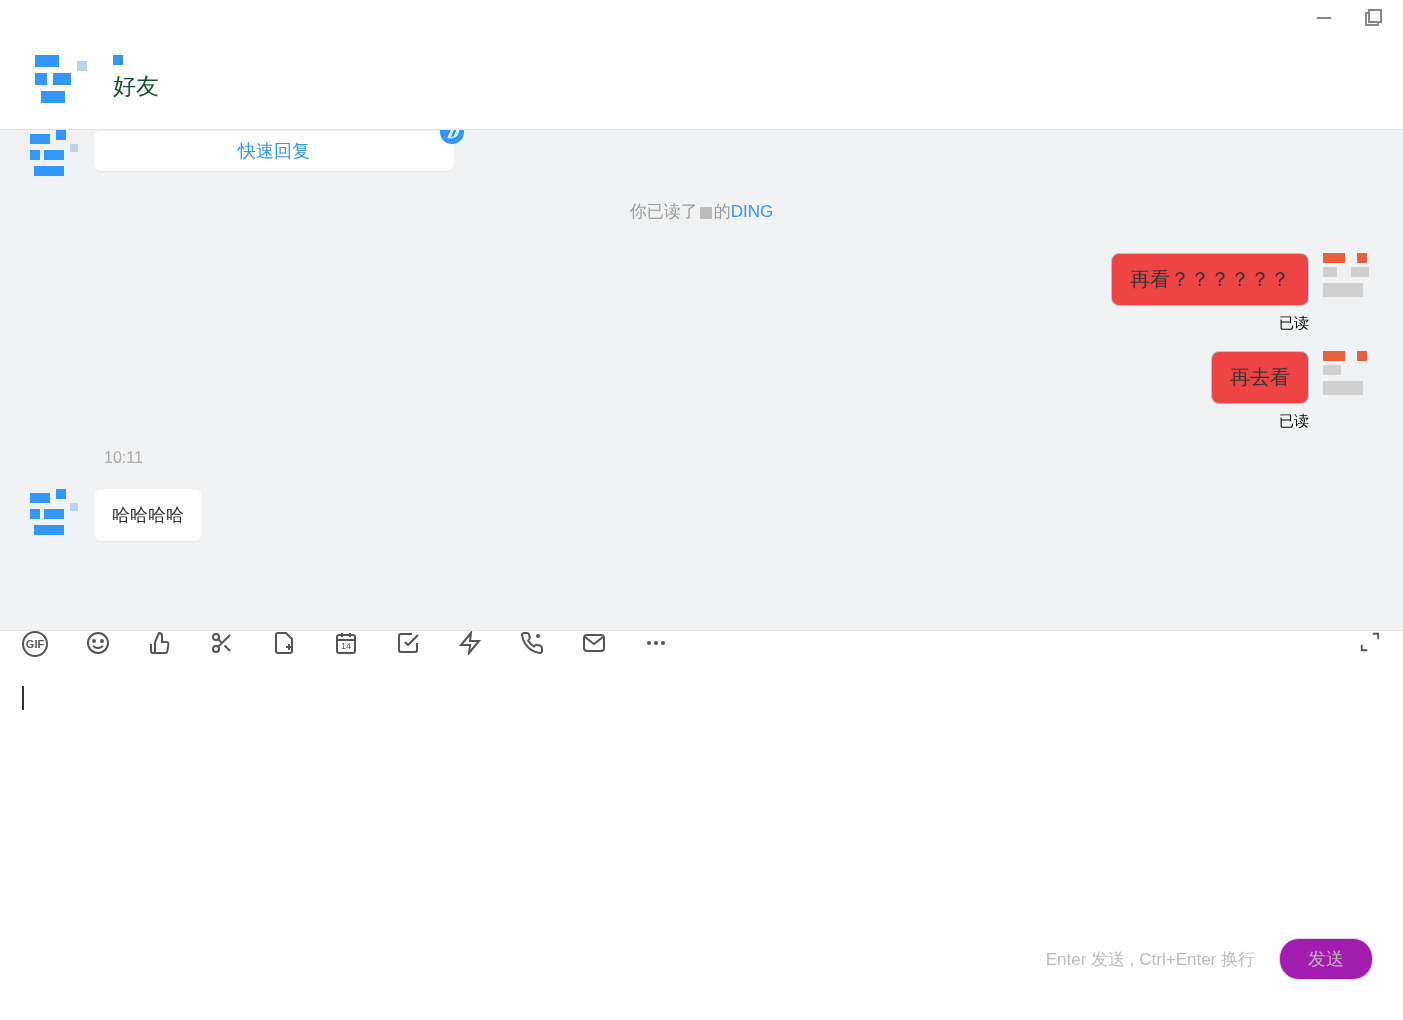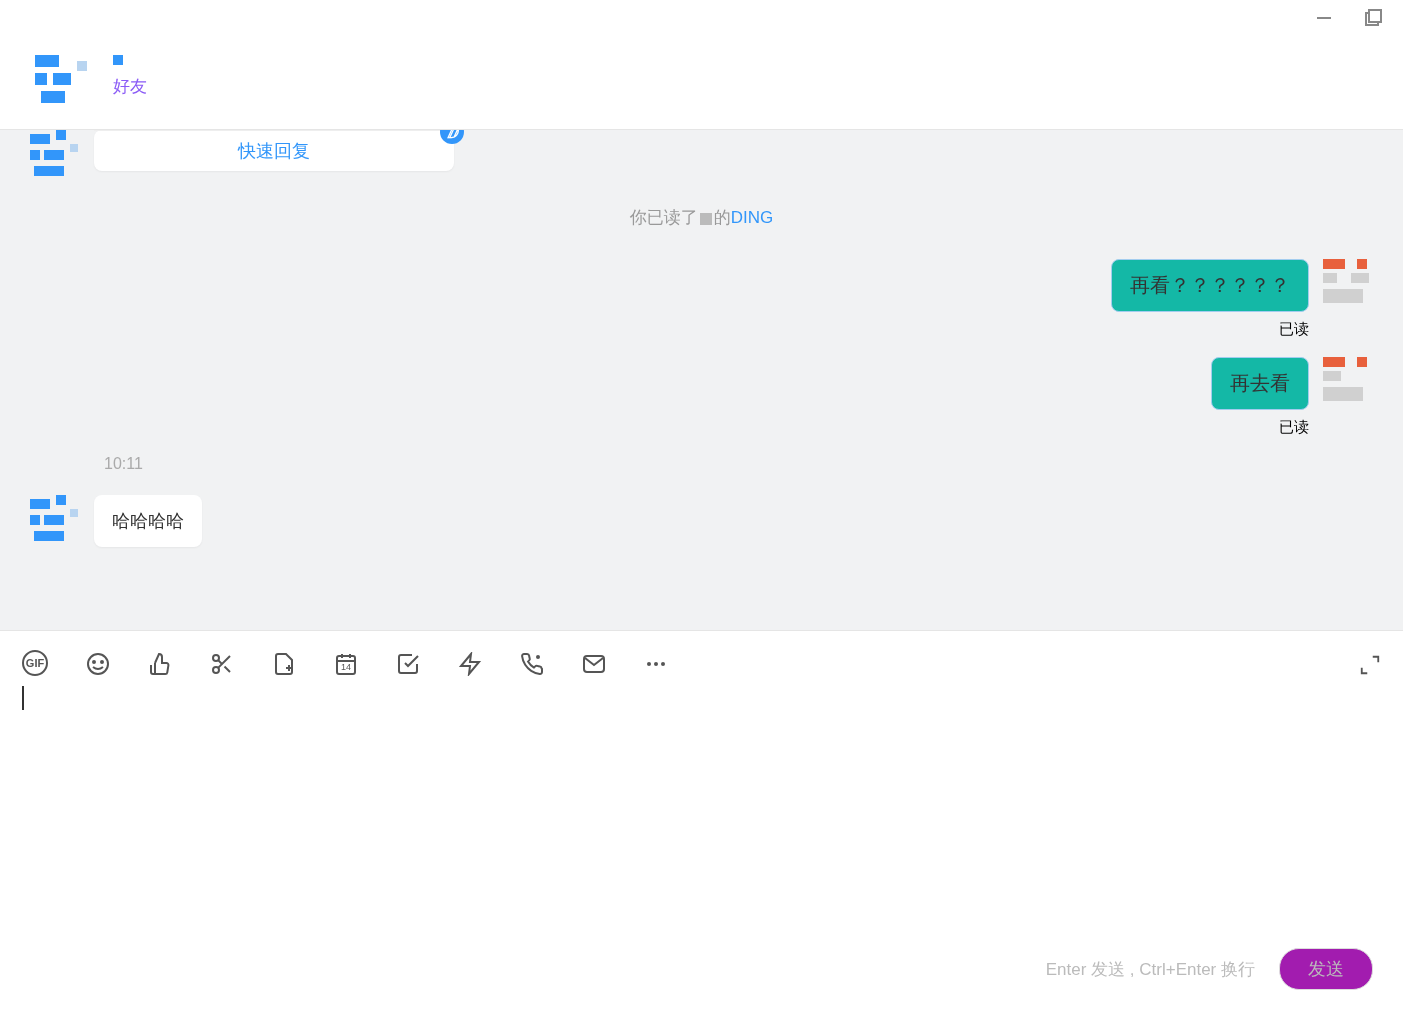--- a/index.html
+++ b/index.html
@@ -93,42 +93,42 @@
   color: #fff;
   display: flex;
   align-items: center;
   justify-content: center;
   font-size: 14px;
   font-style: italic;
   font-weight: bold;
 }
 .ding-line {
   text-align: center;
-  margin: 26px 0 30px 0;
+  margin: 20px 0 30px 0;
   font-size: 17px;
   color: #999;
 }
 .ding-line .sq {
   display: inline-block;
   width: 12px;
   height: 12px;
   background: #bbb;
   vertical-align: middle;
   margin: 0 2px;
 }
 .ding-link { color: #3296fa; }
 .msg-right {
   display: flex;
   justify-content: flex-end;
   align-items: flex-start;
   gap: 14px;
   margin-bottom: 8px;
 }
 .bubble-blue {
-  background: #14b8a6;
+  background: #ef4444;
   border: 1px solid #a3cdef;
   border-radius: 8px;
   padding: 12px 18px;
   font-size: 20px;
   color: #333;
 }
 .read-status {
   text-align: right;
   color: #000000;
   font-size: 15px;
@@ -149,21 +149,21 @@
 }
 .pixelated-blue { background: #3296fa; }
 .pixelated-orange { background: #e8603c; }
 .pixelated-grey { background: #d0d0d0; }
 .pixelated-light { background: #b8d4f0; }
 .px { position: absolute; }
 .toolbar {
   height: 46px;
   border-top: 1px solid #e5e5e5;
   display: flex;
-  align-items: flex-end;
+  align-items: flex-start;
   padding: 0 22px;
   gap: 38px;
 }
 .toolbar .icon {
   cursor: pointer;
   display: flex;
   align-items: center;
   justify-content: center;
   color: #555;
 }
@@ -186,42 +186,42 @@
 }
 .cursor-line {
   width: 2px;
   height: 24px;
   background: #333;
   animation: blink 1s infinite;
 }
 @keyframes blink { 50% { opacity: 0; } }
 .input-footer {
   position: absolute;
-  bottom: 30px;
+  bottom: 40px;
   right: 30px;
   display: flex;
   align-items: center;
   gap: 24px;
 }
 .hint-text {
   color: #bbb;
   font-size: 17px;
 }
 .send-btn {
   border: 1px solid #ddd;
   background: #a21caf;
   color: #bbb;
   font-size: 18px;
   padding: 8px 28px;
   border-radius: 20px;
   cursor: pointer;
 }
 .header-sub {
-  color: #8b5cf6;
-  font-size: 17px;
+  color: #14532d;
+  font-size: 23px;
   margin-top: 3px;
 }
 </style>
 </head>
 <body>
 
 <div class="titlebar">
   <span>
     <svg width="18" height="18" viewBox="0 0 18 18" fill="none">
         <line x1="2" y1="9" x2="16" y2="9" stroke-width="2"></line>

